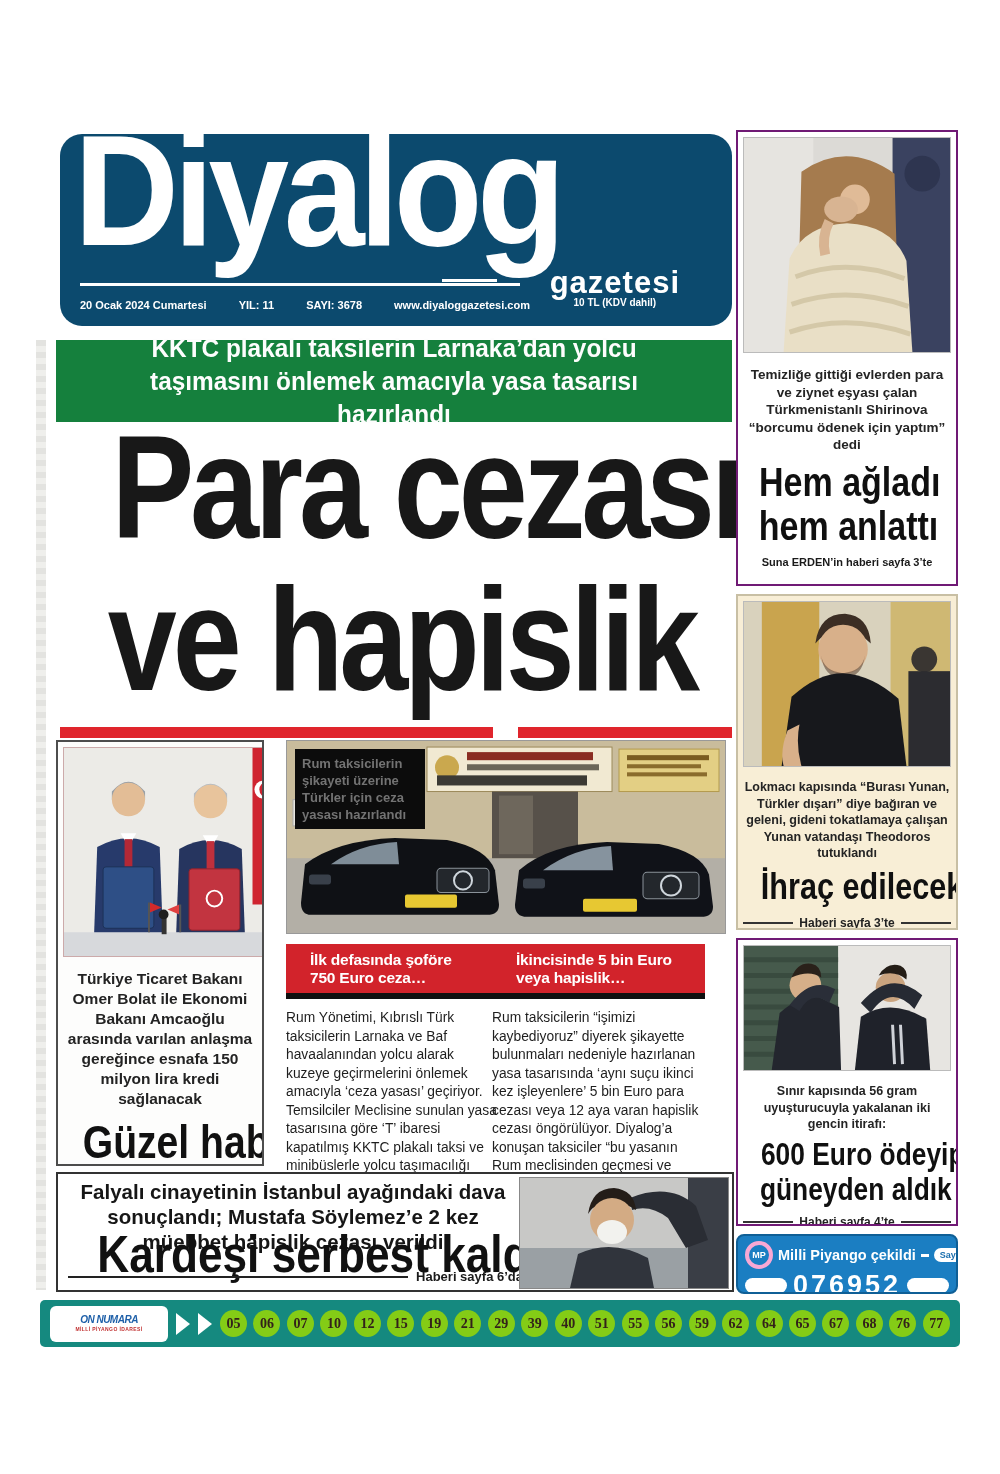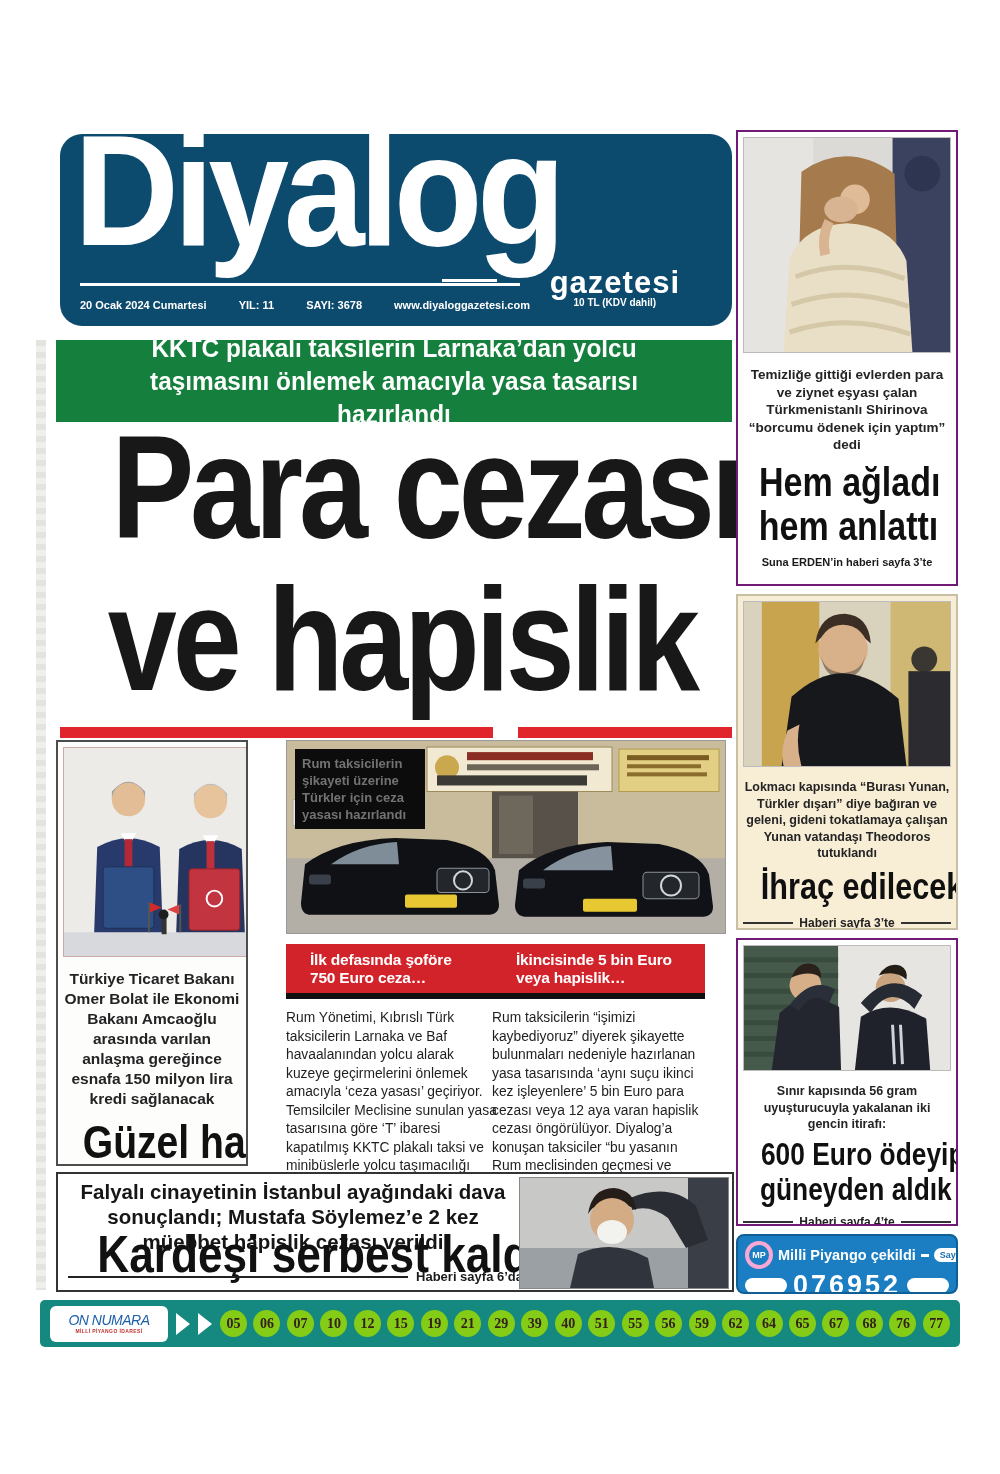--- a/index.html
+++ b/index.html
@@ -32,21 +32,21 @@
 
   
   .main-headline{position:absolute;left:56px;top:412px;width:676px;text-align:center;
                  font-weight:bold;color:#181818;}
   .main-headline .hl{font-size:146px;line-height:152px;letter-spacing:-5px;}
   .hrule{position:absolute;top:727px;height:11px;background:#e0252c;}
   .hrule.r1{left:60px;width:433px;}
   .hrule.r2{left:518px;width:214px;}
 
   
-  .left-story{position:absolute;left:56px;top:740px;width:192px;height:426px;
+  .left-story{position:absolute;left:56px;top:740px;width:208px;height:426px;
               border:2px solid #4d4d4d;background:#fdfdfc;box-sizing:border-box;
               padding:5px;text-align:center;overflow:hidden;}
   .left-story .photo{width:210px;height:208px;border:1px solid #caa;}
   .left-story .intro{font-size:15.5px;font-weight:bold;line-height:20px;margin-top:8px;color:#232323;}
   .left-story .head{font-size:46px;font-weight:bold;line-height:50px;margin-top:8px;color:#111;}
   .pageref-row{display:flex;align-items:center;gap:6px;margin-top:8px;}
   .pageref-row .ln{flex:1;height:2px;background:#333;}
   .pageref-row .tx{font-size:12px;font-weight:bold;color:#222;white-space:nowrap;}
 
   
@@ -103,21 +103,21 @@
             padding:2px 6px;white-space:nowrap;}
   .piy-row2{display:flex;align-items:center;gap:6px;margin-top:3px;}
   .piy-pill{flex:1;height:15px;background:#fff;border-radius:8px;}
   .piy-num{font-size:27px;font-weight:bold;letter-spacing:3px;line-height:27px;}
 
   
   .lotto{position:absolute;left:40px;top:1300px;width:920px;height:47px;background:#15897f;
          border-radius:5px;display:flex;align-items:center;padding:0 10px;box-sizing:border-box;gap:8px;}
   .lotto-logo{background:#fff;border-radius:6px;width:118px;height:36px;flex:none;
               display:flex;flex-direction:column;align-items:center;justify-content:center;line-height:1;}
-  .lotto-logo .t1{color:#1d5fa8;font-size:14px;font-weight:normal;font-style:italic;letter-spacing:-0.5px;}
+  .lotto-logo .t1{color:#1d5fa8;font-size:10px;font-weight:bold;font-style:italic;letter-spacing:-0.5px;}
   .lotto-logo .t2{color:#c03030;font-size:5px;font-weight:bold;margin-top:2px;letter-spacing:0.4px;}
   .chev{width:0;height:0;border-top:11px solid transparent;border-bottom:11px solid transparent;
         border-left:14px solid #fff;flex:none;}
   .balls{flex:1;display:flex;justify-content:space-between;align-items:center;}
   .ball{width:27px;height:27px;border-radius:50%;background:#84cc16;color:#33211a;
         font-family:"Liberation Serif",serif;font-weight:bold;font-size:14px;
         display:flex;align-items:center;justify-content:center;flex:none;}
 </style>
 </head>
 <body>

